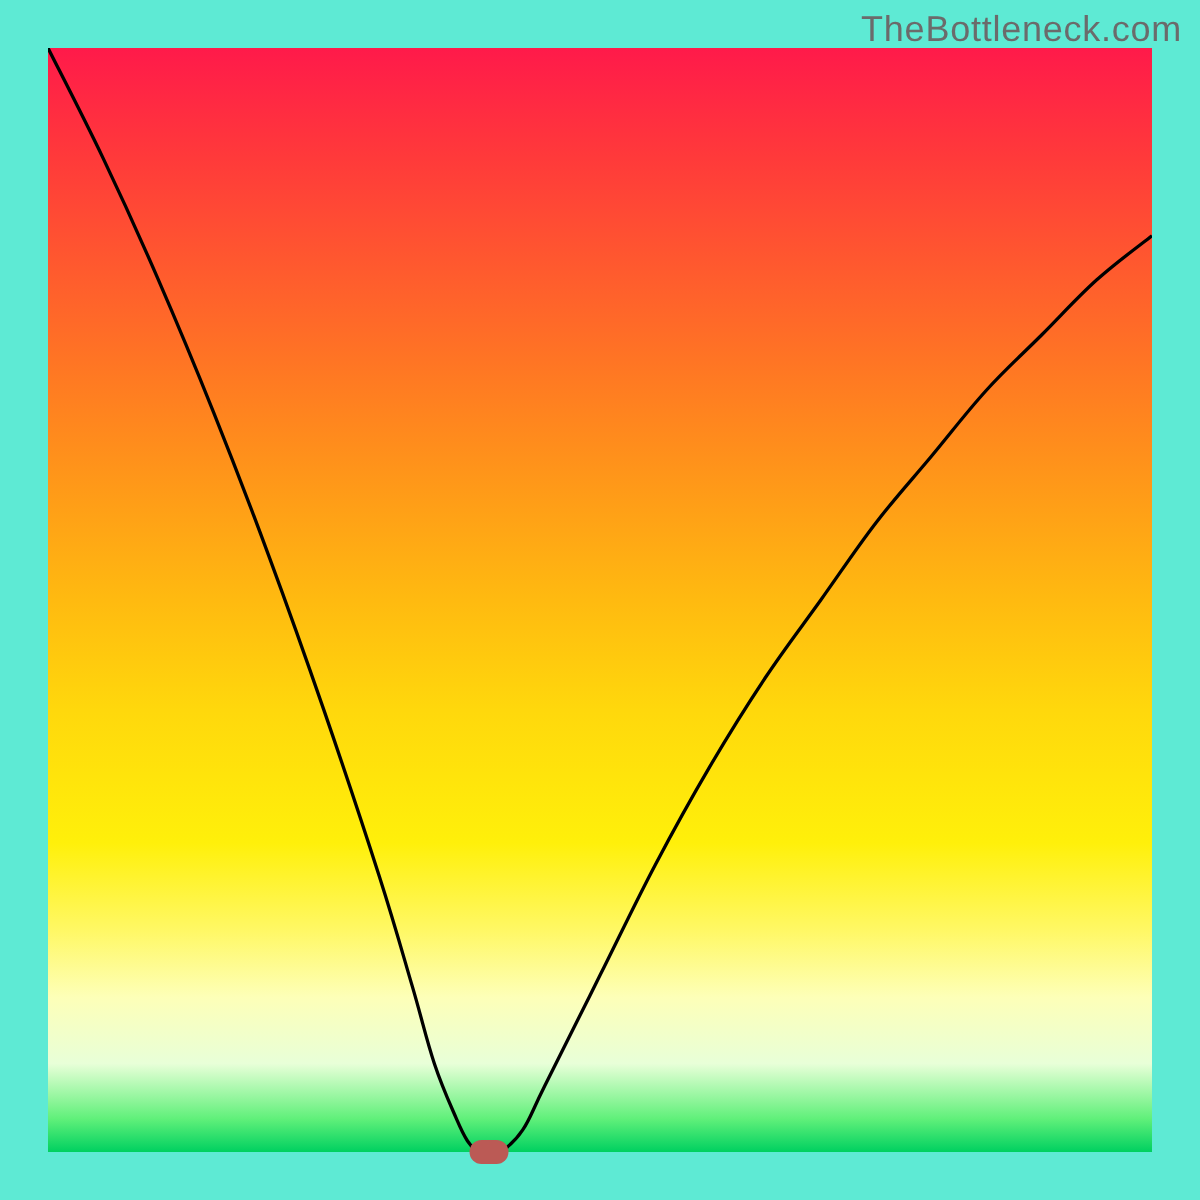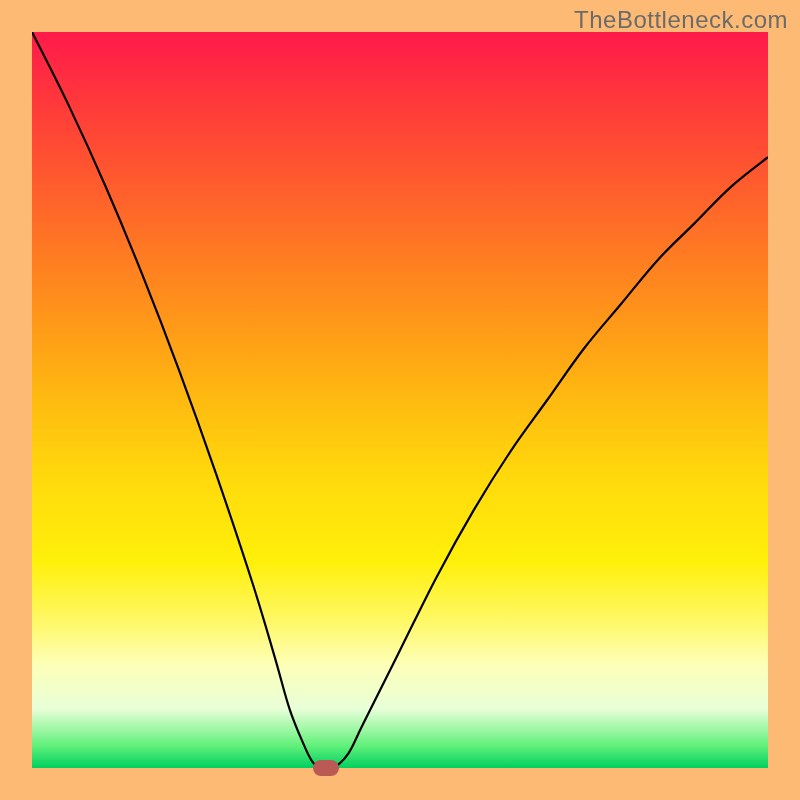--- a/index.html
+++ b/index.html
@@ -8,21 +8,21 @@
     width: 800px;
     height: 800px;
     overflow: hidden;
     background: #000;
     font-family: Arial, Helvetica, sans-serif;
   }
   .frame {
     position: relative;
     width: 800px;
     height: 800px;
-    background: #fdba74;
+    background: #5eead4;
   }
   .watermark {
     position: absolute;
     top: 6px;
     right: 12px;
     color: #6b6b6b;
     font-size: 24px;
     font-weight: 500;
     letter-spacing: 0.5px;
     z-index: 10;

